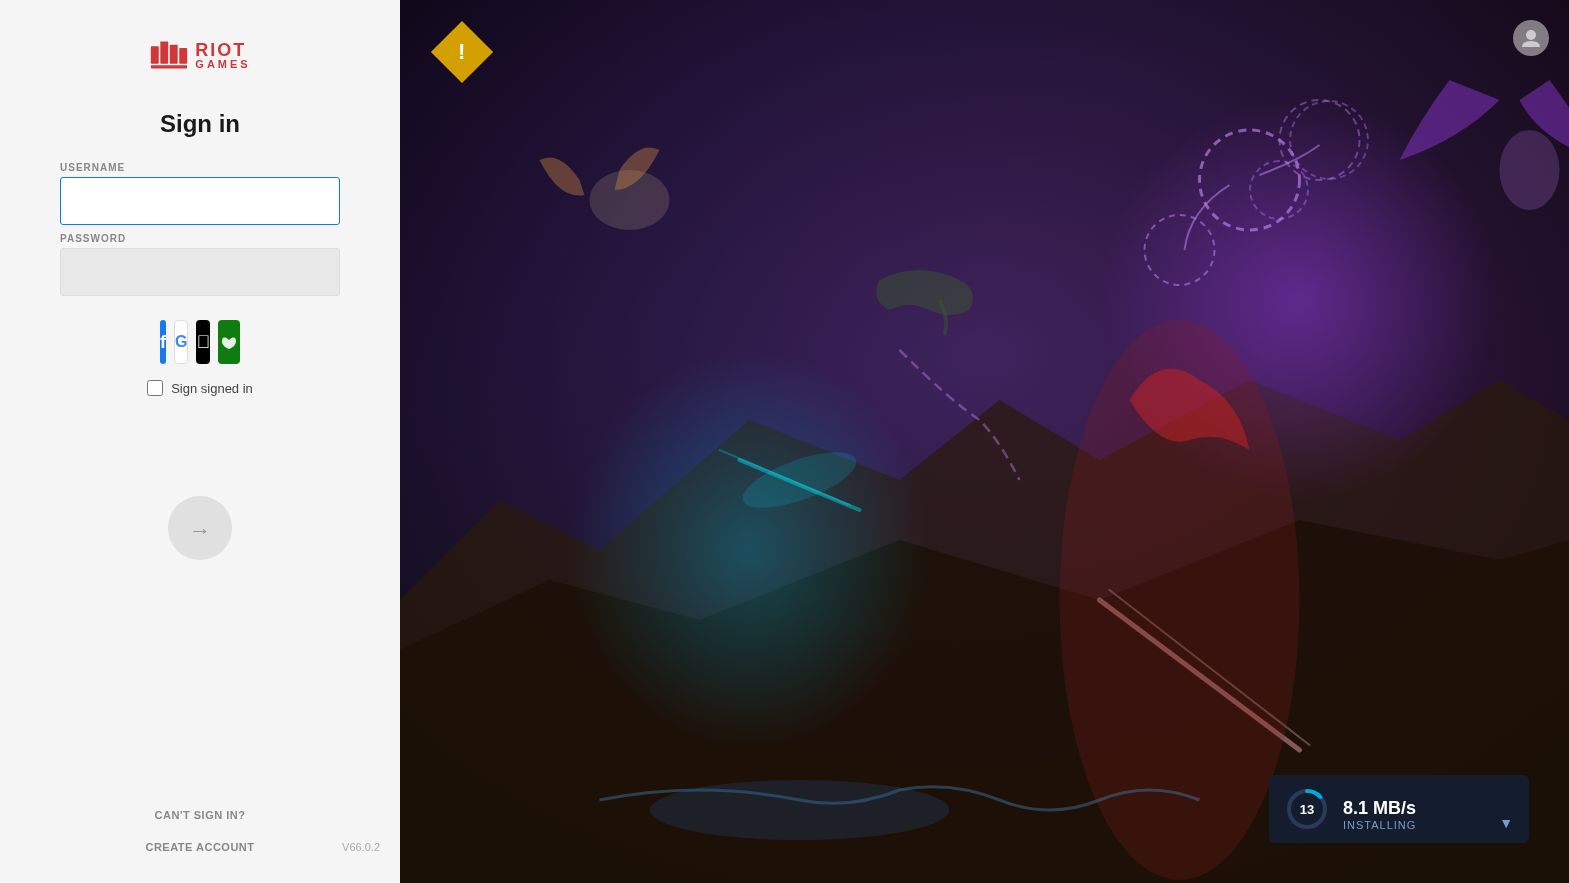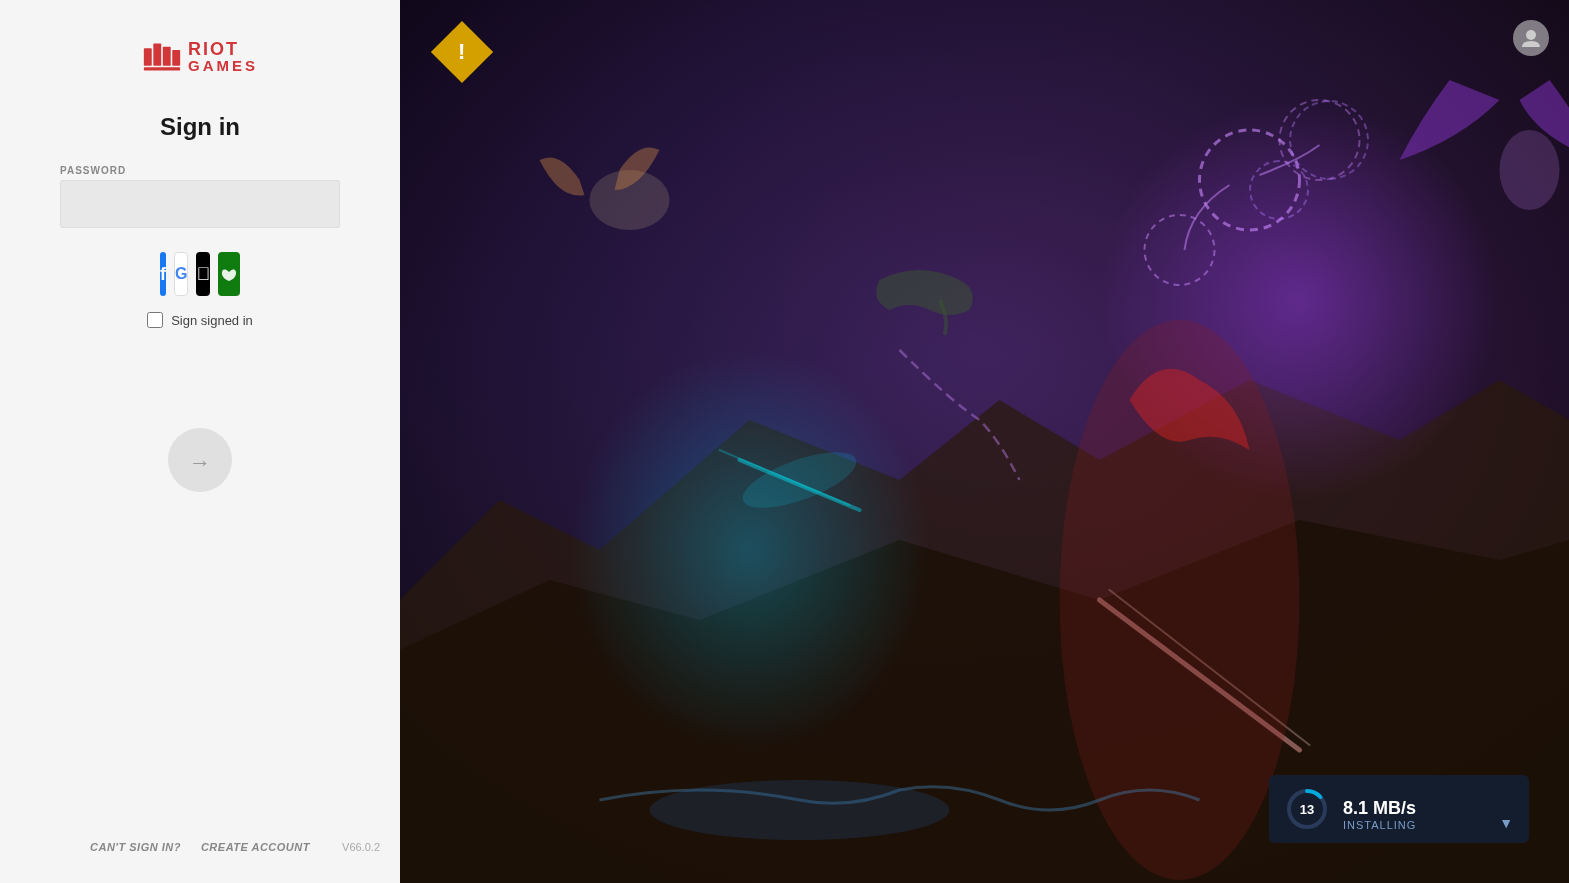--- a/index.html
+++ b/index.html
@@ -52,21 +52,21 @@
 
     .riot-text {
       font-size: 18px;
       font-weight: 900;
       color: #d13639;
       letter-spacing: 2px;
       text-transform: uppercase;
     }
 
     .games-text {
-      font-size: 15px;
+      font-size: 11px;
       font-weight: 700;
       color: #d13639;
       letter-spacing: 3px;
       text-transform: uppercase;
     }
 
     .sign-in-title {
       font-size: 24px;
       font-weight: 700;
       color: #1a1a1a;
@@ -188,24 +188,23 @@
       justify-content: center;
       margin: 80px auto 0;
       color: #999;
       font-size: 22px;
     }
 
     .bottom-links {
       position: absolute;
       bottom: 30px;
       display: flex;
-      flex-direction: row;
+      flex-direction: column;
       align-items: center;
       gap: 20px;
-      font-style: italic;
     }
 
     .cant-sign-in {
       font-size: 11px;
       font-weight: 700;
       color: #888;
       letter-spacing: 0.5px;
       text-transform: uppercase;
       cursor: pointer;
       text-decoration: none;
@@ -409,20 +408,24 @@
       <div class="riot-logo-text">
         <span class="riot-text">RIOT</span>
         <span class="games-text">GAMES</span>
       </div>
     </div>
   </div>
 
   <h1 class="sign-in-title">Sign in</h1>
 
   <div class="form-container">
+    <div class="input-group">
+      <label class="input-label">USERNAME</label>
+      <input class="input-field" type="text" placeholder="" style="">
+    </div>
     <div class="input-group">
       <label class="input-label">PASSWORD</label>
       <input class="input-field password" type="password" placeholder="" style="">
     </div>
   </div>
 
   <div class="social-buttons">
     <button class="social-btn facebook">
       <span style="font-size:18px;font-weight:900;">f</span>
     </button>

